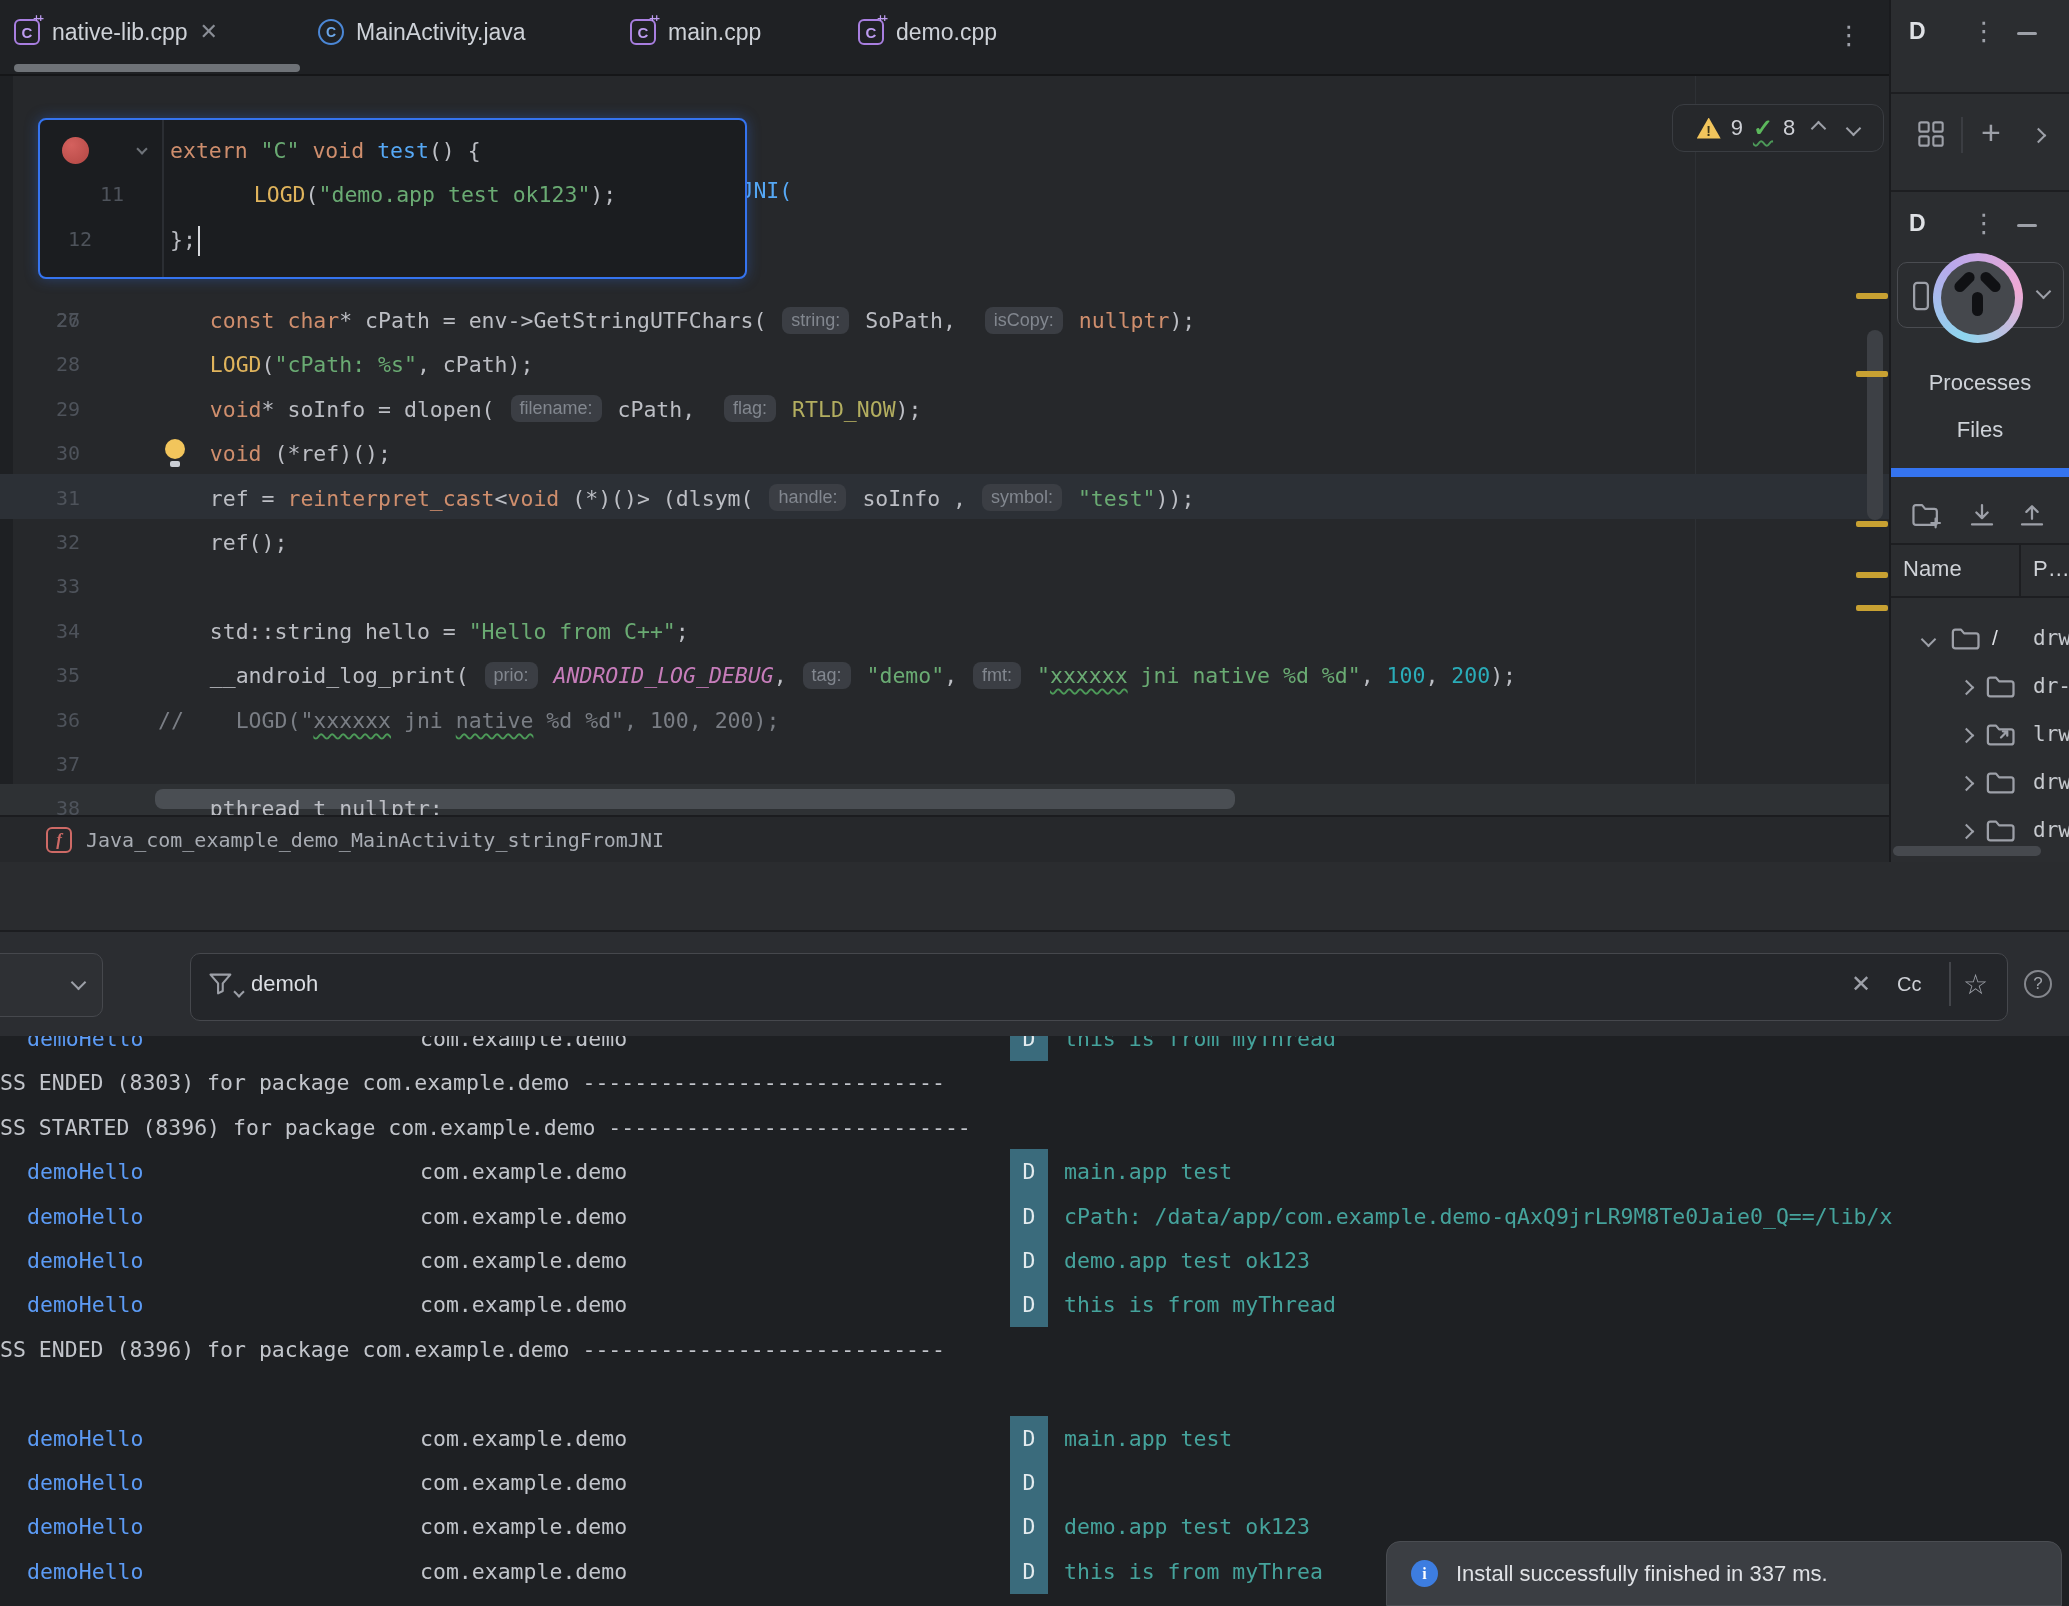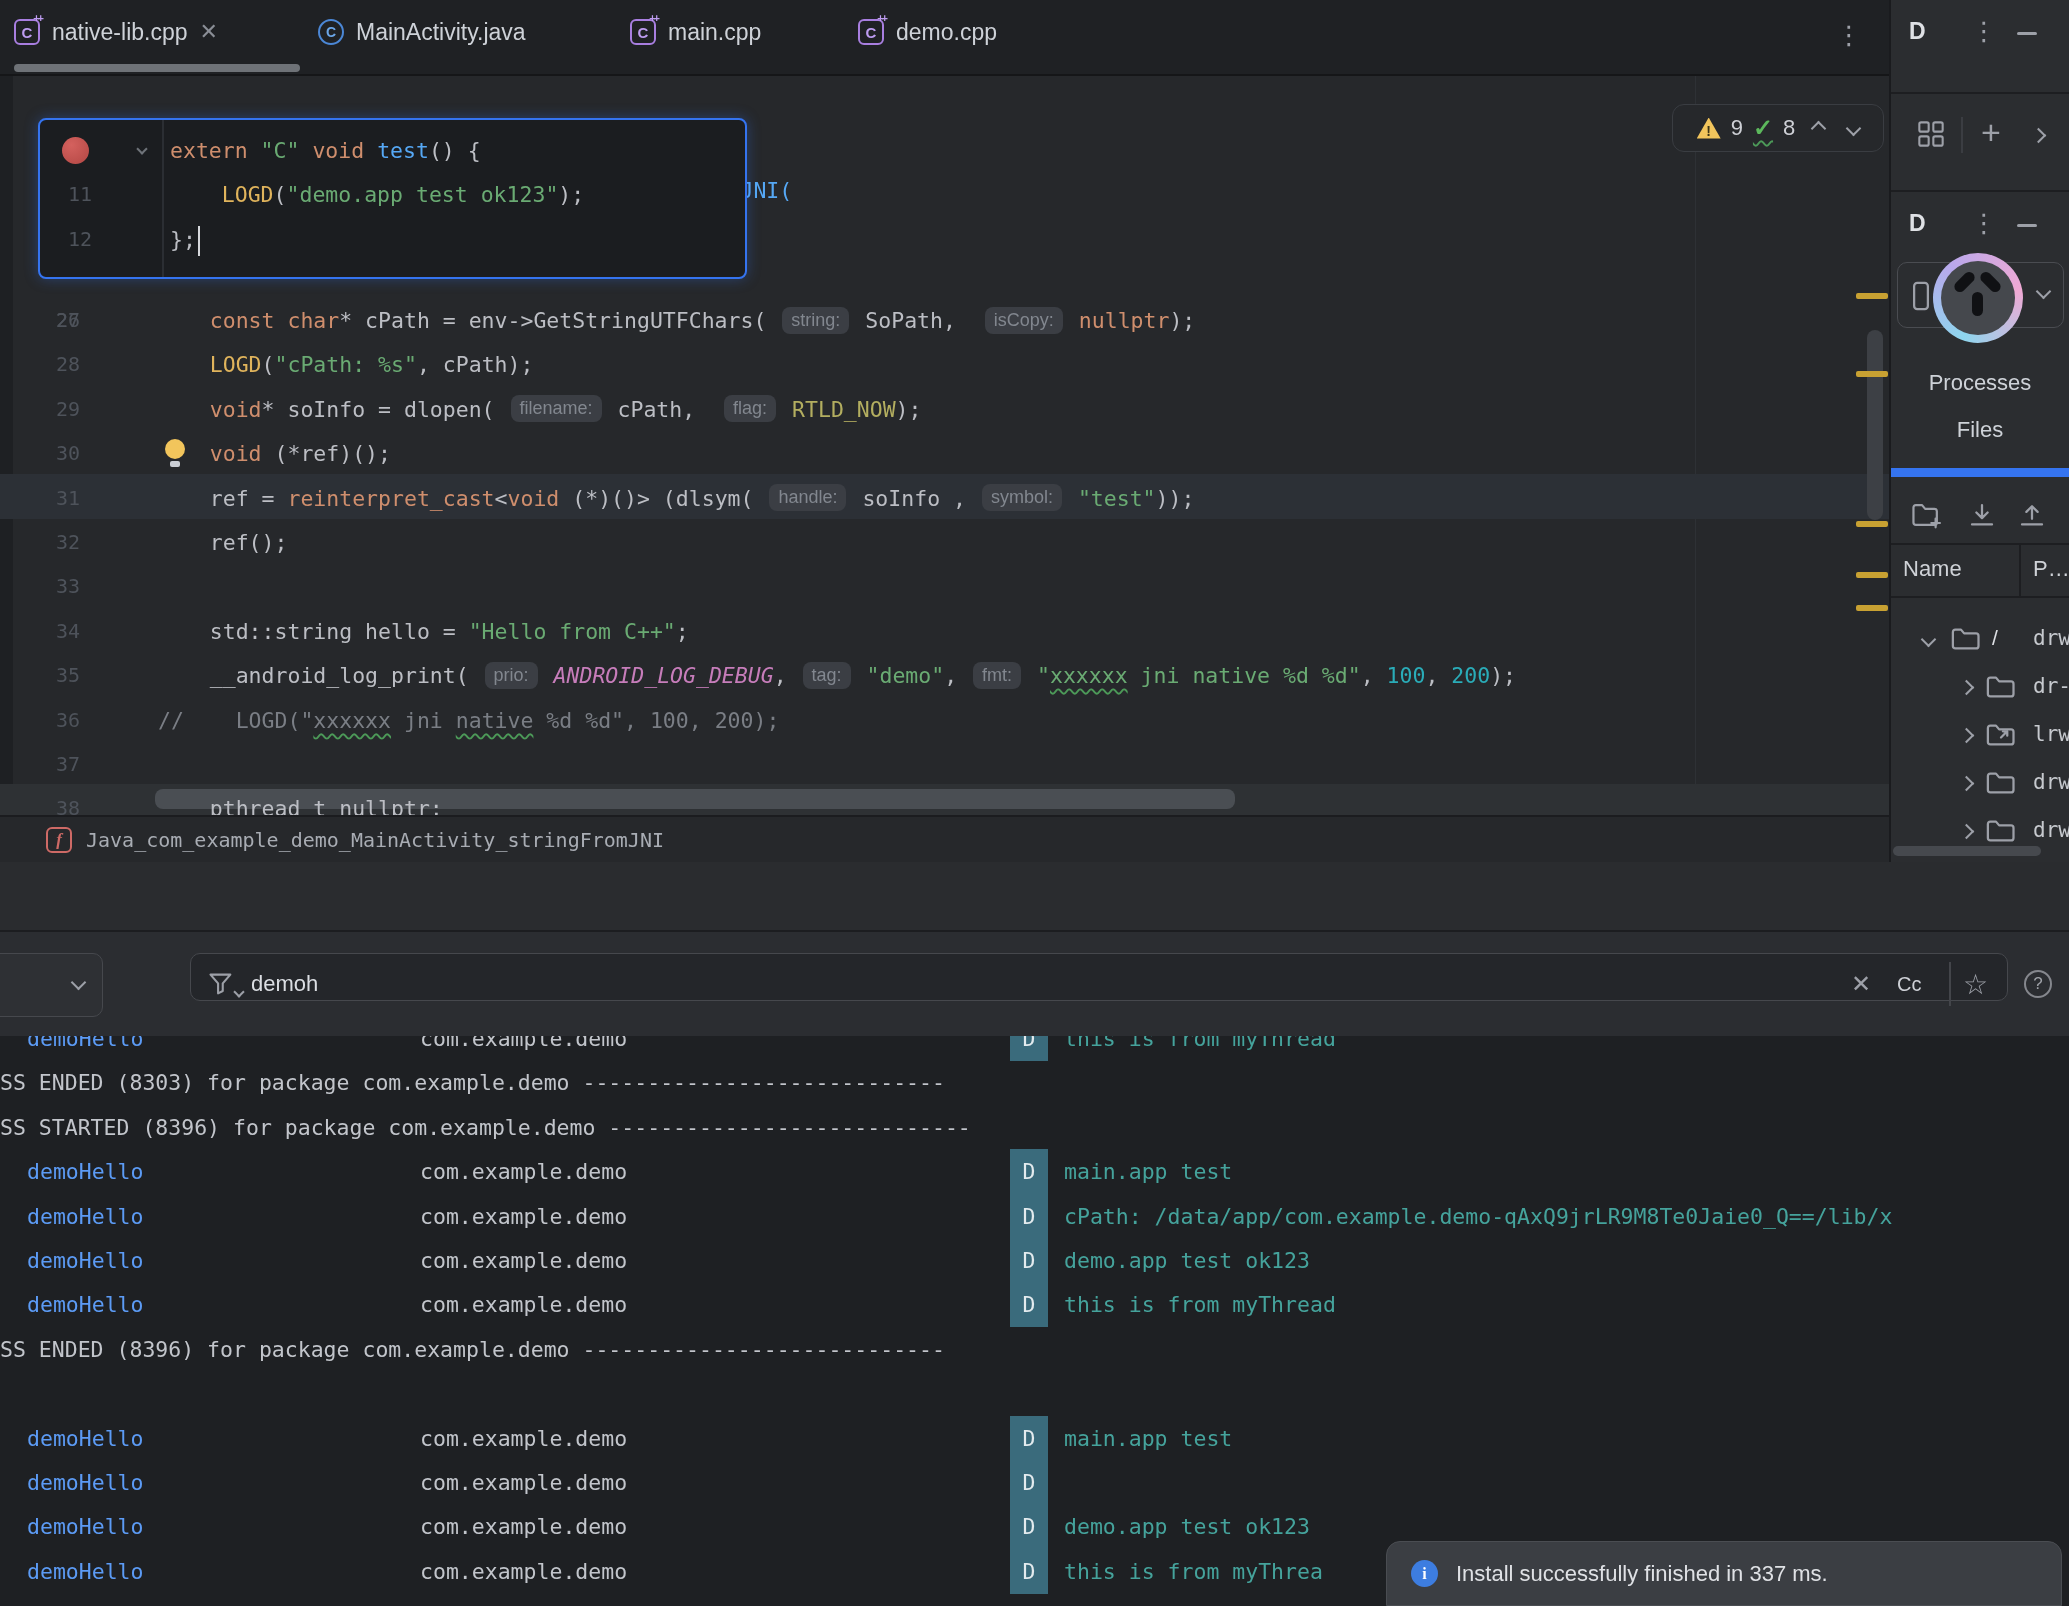--- a/index.html
+++ b/index.html
@@ -112,21 +112,21 @@
                        position:relative; }
   .logo-bar { position:absolute; width:11px; height:24px; background:#101114; border-radius:6px;
               left:31px; top:25px; }
 
   
   #gap { left:0; top:862px; width:2069px; height:68px; background:#2a2c2f; }
   #filter-area { left:0; top:930px; width:2069px; height:106px; background:#2b2d31;
                  border-top:2px solid #1c1d20; }
   #dev-dd-stub { left:-14px; top:21px; width:117px; height:64px; background:#2e3034;
                  border:1.5px solid #46484d; border-radius:10px; }
-  #filter-input-box { left:190px; top:21px; width:1818px; height:48px; background:#24262a;
+  #filter-input-box { left:190px; top:21px; width:1818px; height:68px; background:#24262a;
                       border:1.5px solid #46484d; border-radius:10px; }
   #filter-query { position:absolute; left:60px; top:0; width:900px; height:60px; background:transparent;
                   border:none; outline:none; color:#dbdee3; font-size:22px;
                   font-family:"Liberation Sans", sans-serif; }
   .in-btn { position:absolute; top:0; height:60px; display:flex; align-items:center; color:#9da0a8; }
   #logs { left:0; top:1036px; width:2069px; height:570px; background:#1e2023; overflow:hidden; }
   .log-row { position:absolute; left:0; width:2069px; height:45px; line-height:45px;
              font-size:21.5px; white-space:pre; }
   .log-tag { position:absolute; left:27px; color:#5c9bf5; }
   .log-pkg { position:absolute; left:420px; color:#c2c5cb; }
@@ -208,21 +208,21 @@
         <div class="code-line mono" style="top: 577.2px; z-index: 2;"><span class="ln">35</span><span class="code-text"><span class="tk-txt">    __android_log_print( </span><span class="chip">prio:</span><span class="tk-txt"> </span><span class="tk-enum">ANDROID_LOG_DEBUG</span><span class="tk-txt">, </span><span class="chip">tag:</span><span class="tk-txt"> </span><span class="tk-str">"demo"</span><span class="tk-txt">, </span><span class="chip">fmt:</span><span class="tk-txt"> </span><span class="tk-str">"</span><span class="tk-str u-wavy">xxxxxx</span><span class="tk-str"> jni native %d %d"</span><span class="tk-txt">, </span><span class="tk-num">100</span><span class="tk-txt">, </span><span class="tk-num">200</span><span class="tk-txt">);</span></span></div>
         <div class="code-line mono" style="top: 621.6px; z-index: 2;"><span class="ln">36</span><span class="code-text"><span class="tk-cmt">//    LOGD("</span><span class="tk-cmt u-wavy">xxxxxx</span><span class="tk-cmt"> jni </span><span class="tk-cmt u-wavy">native</span><span class="tk-cmt"> %d %d", 100, 200);</span></span></div>
         <div class="code-line mono" style="top: 666px; z-index: 2;"><span class="ln">37</span><span class="code-text"></span></div>
         <div class="code-line mono" style="top: 710.4px; z-index: 2;"><span class="ln">38</span><span class="code-text"><span class="tk-txt">    pthread_t nullptr;</span></span></div>
       </div>
 
     <div id="popup" class="abs">
       <div id="popup-gutter-line"></div>
       <div id="popup-lines-host">
           <div class="pline mono" style="top: 8px;"><span class="bp-dot"></span><span class="chv chv-d chv-sm" style="position: absolute; left: 98px; top: 17px; border-color: rgb(111, 115, 121);"></span><span class="pcode"><span class="tk-kw">extern </span><span class="tk-str">"C"</span><span class="tk-txt"> </span><span class="tk-kw">void</span><span class="tk-txt"> </span><span class="tk-fndecl">test</span><span class="tk-txt">() {</span></span></div>
-          <div class="pline mono" style="top: 52.4px;"><span class="pln">11</span><span class="pcode"><span class="tk-txt">    </span><span class="tk-fn">LOGD</span><span class="tk-txt">(</span><span class="tk-str">"demo.app test ok123"</span><span class="tk-txt">);</span></span></div>
+          <div class="pline mono" style="top: 52.4px; margin-left: 32px;"><span class="pln">11</span><span class="pcode"><span class="tk-txt">    </span><span class="tk-fn">LOGD</span><span class="tk-txt">(</span><span class="tk-str">"demo.app test ok123"</span><span class="tk-txt">);</span></span></div>
           <div class="pline mono" style="top: 96.8px;"><span class="pln">12</span><span class="pcode"><span class="tk-txt">};</span><span class="caret"></span></span></div>
         </div>
     </div>
 
     <div id="inspections" class="abs">
       <span class="warn-tri"></span>
       <span class="insp-num">9</span>
       <span class="check">✓</span>
       <span class="insp-num">8</span>
       <span class="chv chv-u" style="margin-left:8px;"></span>

